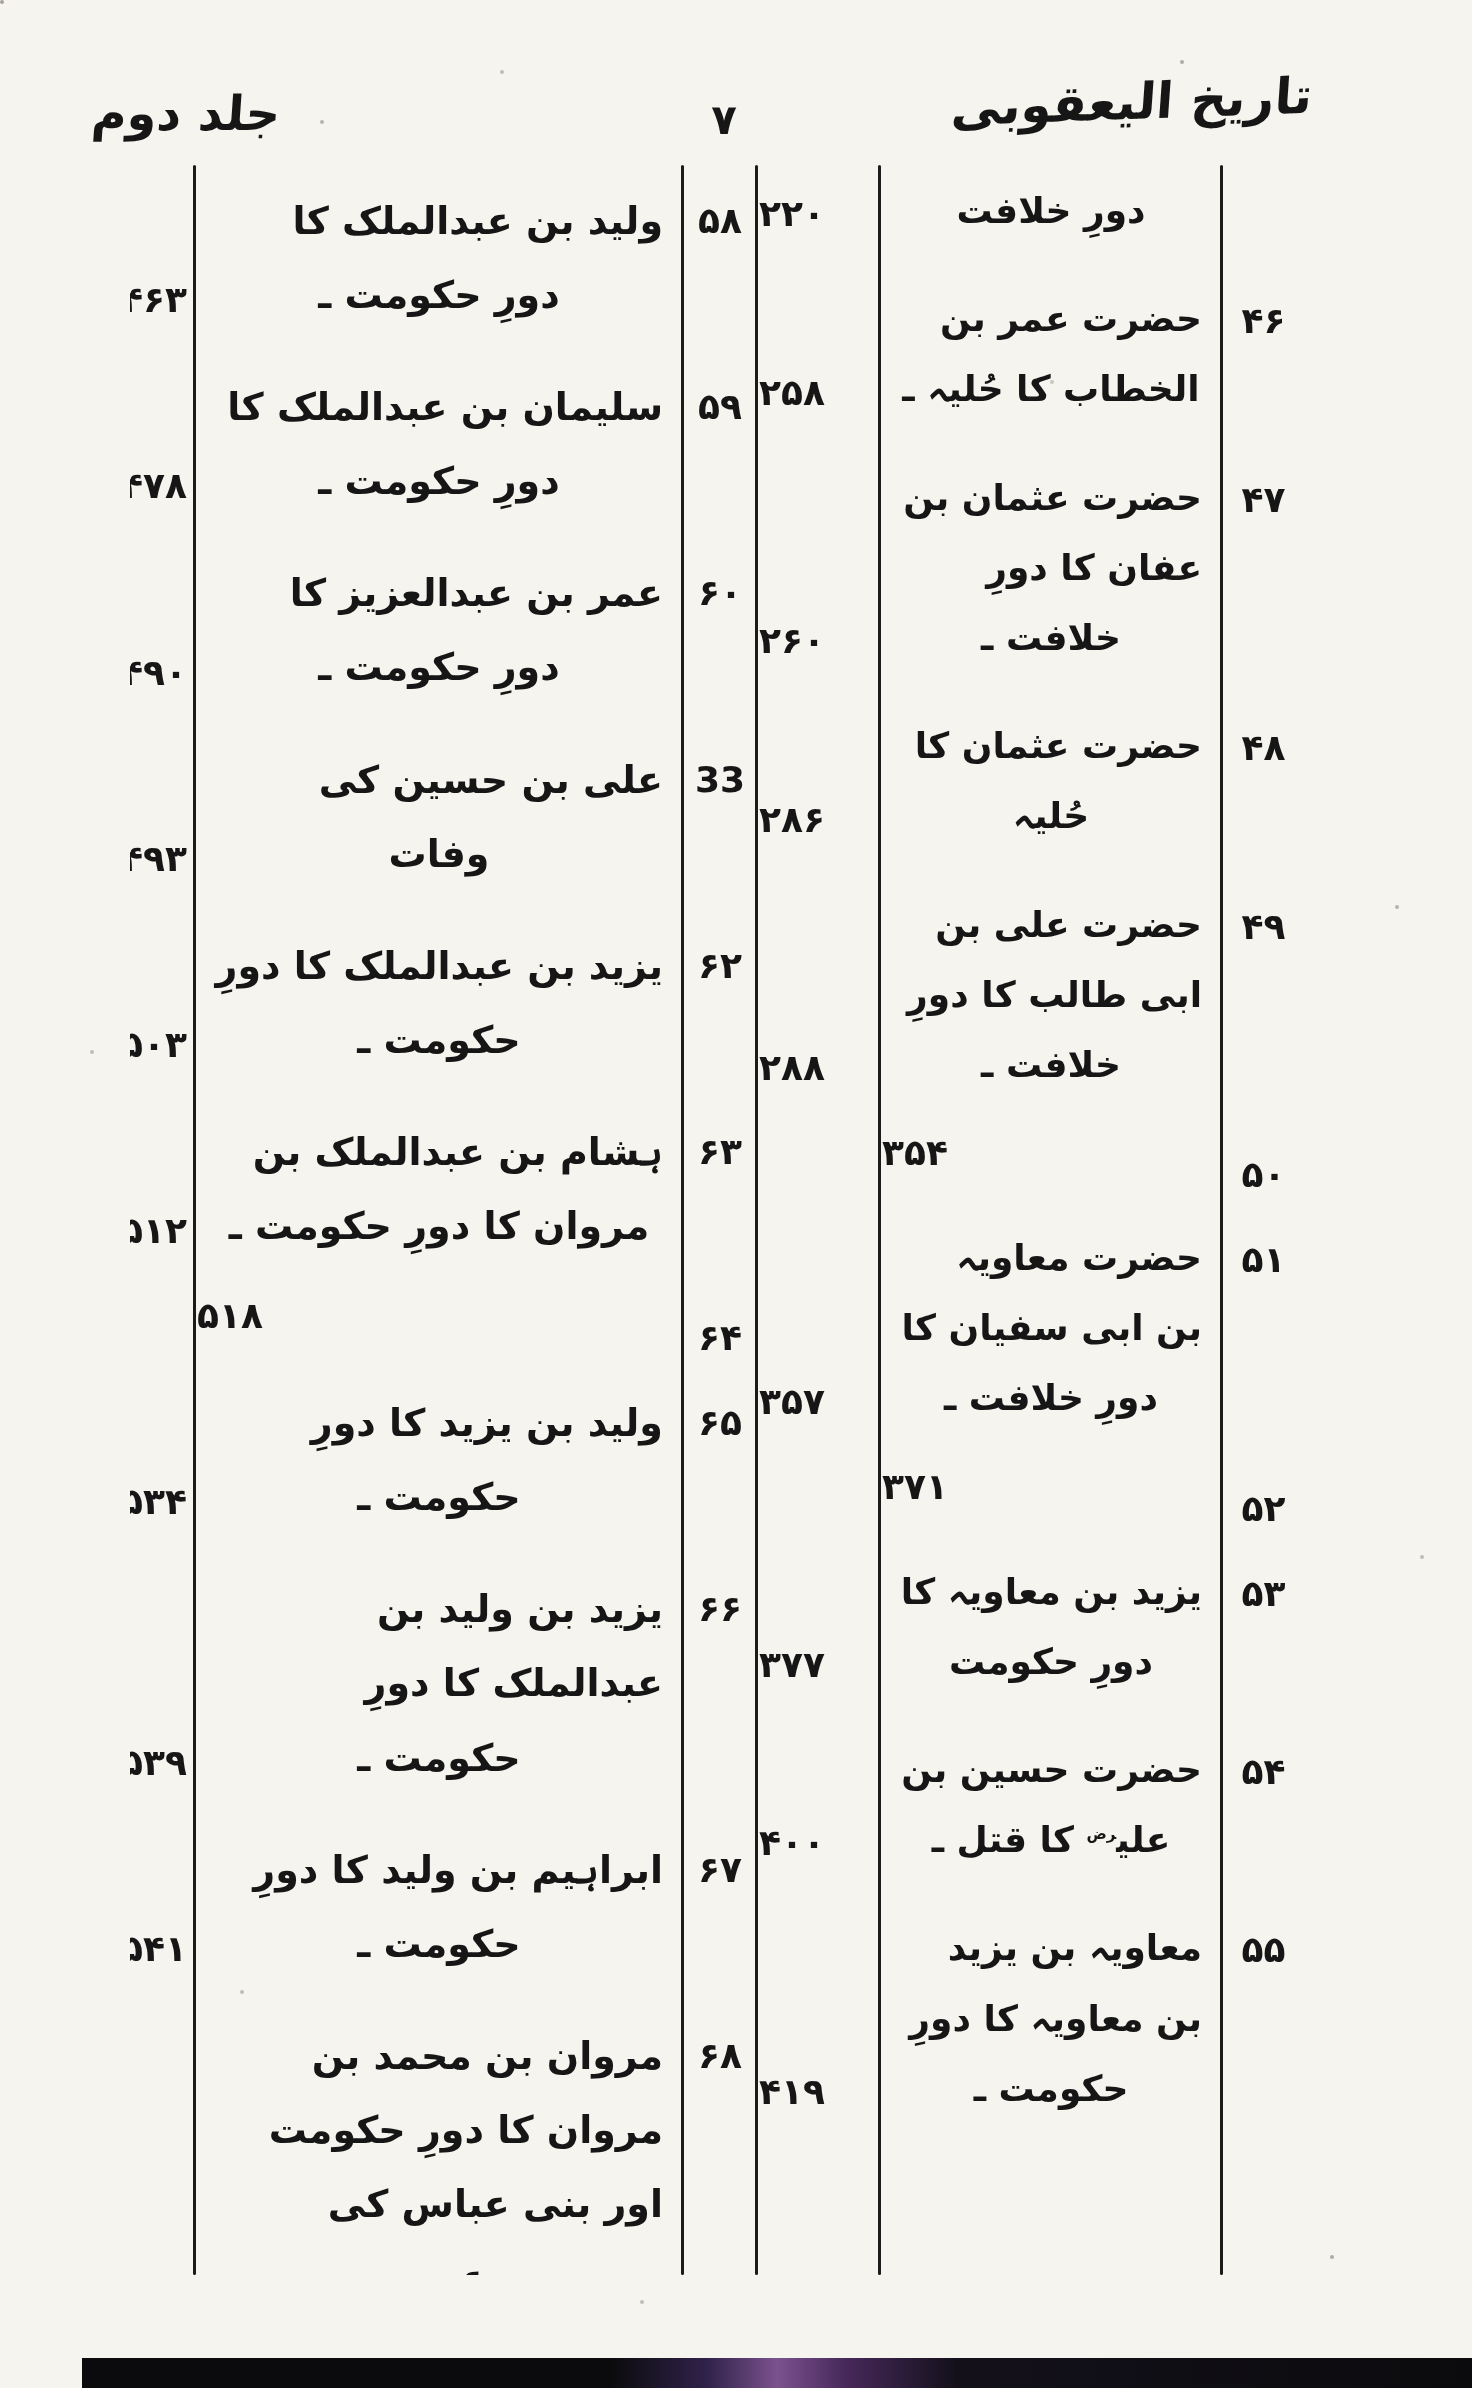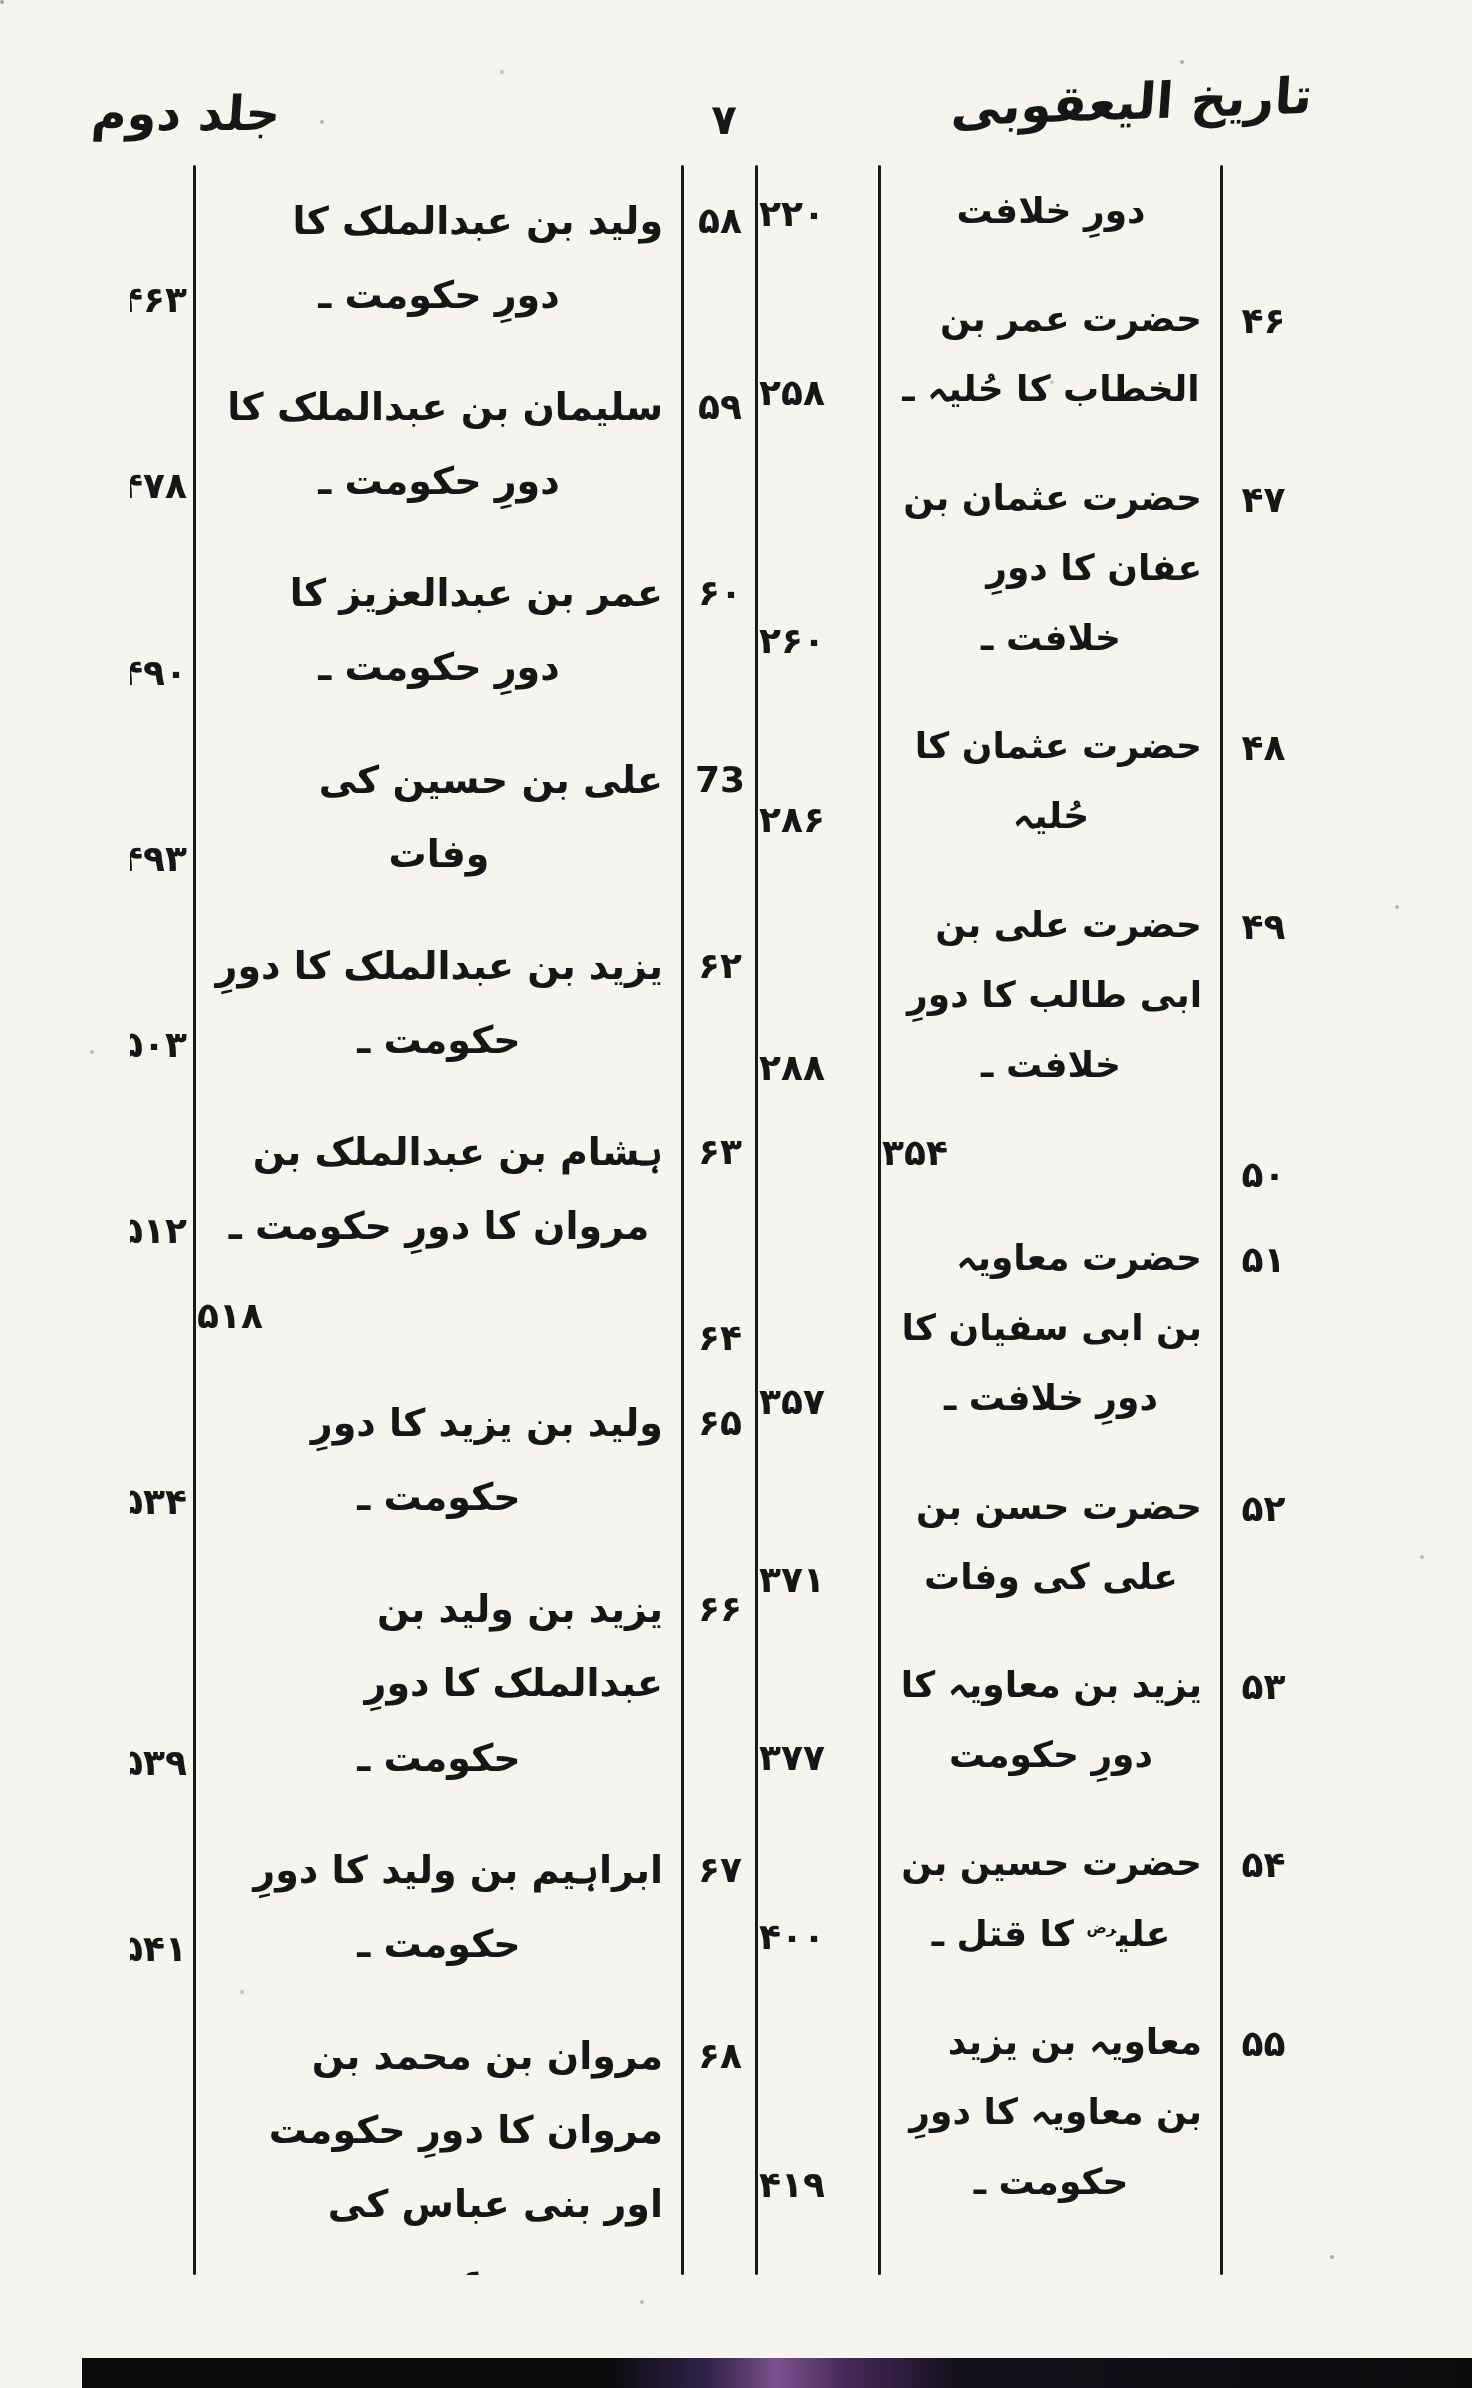--- a/index.html
+++ b/index.html
@@ -134,21 +134,20 @@
           <div class="no">۵۰</div>
           <div class="pg">۳۵۴</div>
         </div>
         <div class="row">
           <div class="no">۵۱</div>
           <div class="txt">حضرت معاویہ بن ابی سفیان کا دورِ خلافت ـ</div>
           <div class="pg">۳۵۷</div>
         </div>
         <div class="row">
           <div class="no">۵۲</div>
-          <div class="txt">حضرت حسن بن علی کی وفات</div>
           <div class="pg">۳۷۱</div>
         </div>
         <div class="row">
           <div class="no">۵۳</div>
           <div class="txt">یزید بن معاویہ کا دورِ حکومت</div>
           <div class="pg">۳۷۷</div>
         </div>
         <div class="row">
           <div class="no">۵۴</div>
           <div class="txt"><span>حضرت حسین بن علی</span><sup class="hon">رض</sup><span> کا قتل ـ</span></div>
@@ -170,21 +169,21 @@
           <div class="no">۵۹</div>
           <div class="txt">سلیمان بن عبدالملک کا دورِ حکومت ـ</div>
           <div class="pg">۴۷۸</div>
         </div>
         <div class="row">
           <div class="no">۶۰</div>
           <div class="txt">عمر بن عبدالعزیز کا دورِ حکومت ـ</div>
           <div class="pg">۴۹۰</div>
         </div>
         <div class="row">
-          <div class="no">73</div>
+          <div class="no">33</div>
           <div class="txt">علی بن حسین کی وفات</div>
           <div class="pg">۴۹۳</div>
         </div>
         <div class="row">
           <div class="no">۶۲</div>
           <div class="txt">یزید بن عبدالملک کا دورِ حکومت ـ</div>
           <div class="pg">۵۰۳</div>
         </div>
         <div class="row">
           <div class="no">۶۳</div>

